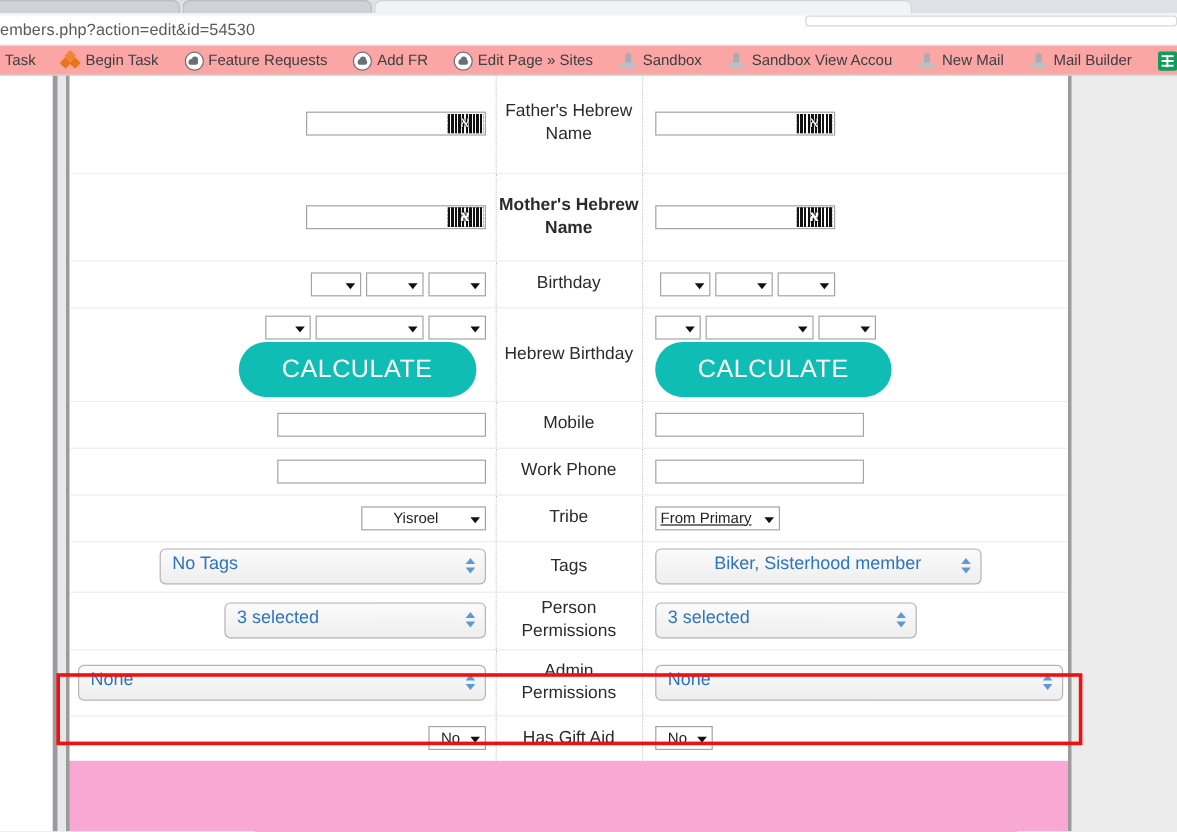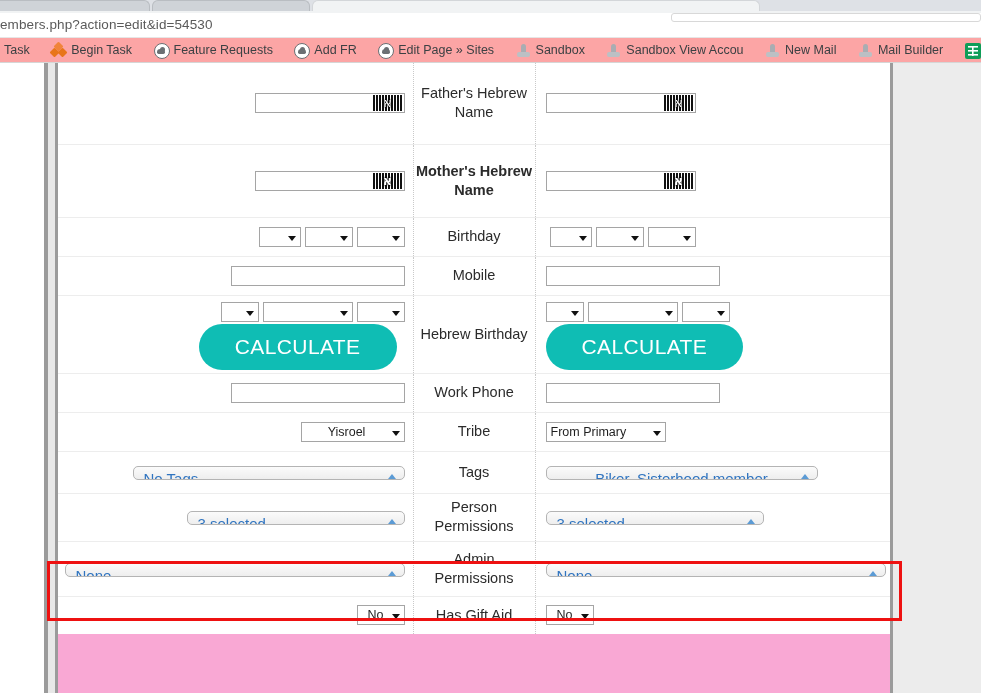--- a/index.html
+++ b/index.html
@@ -202,27 +202,27 @@
     border-left: 4px solid transparent; border-right: 4px solid transparent;
     border-top: 5px solid #111111;
   }
   .sel.blank-s  { width: 42px; }
   .sel.blank-m  { width: 48px; }
   .sel.blank-l  { width: 48px; }
   .sel.hb-a { width: 38px; }
   .sel.hb-b { width: 90px; }
   .sel.hb-c { width: 48px; }
   .sel.tribe { width: 104px; text-align: center; padding-left: 4px; }
-  .sel.fromprim { width: 120px; }
+  .sel.fromprim { width: 104px; text-decoration: underline; }
   .sel.yesno { width: 48px; text-align: center; padding: 0 16px 0 6px; }
 
   
   .msel {
     display: inline-block; position: relative;
-    height: 14px; border: 1px solid #b4b4b4; border-radius: 5px;
+    height: 30px; border: 1px solid #b4b4b4; border-radius: 5px;
     background: linear-gradient(#fbfbfb,#eeeeee);
     vertical-align: middle; font-size: 15px; color: #2f74c0;
     line-height: 24px; padding: 0 22px 0 10px; text-align: left;
     white-space: nowrap; overflow: hidden;
   }
   .msel.ctr { text-align: center; padding: 0 22px 0 22px; }
   .msel::before {
     content: ""; position: absolute; right: 8px; top: 7px;
     border-left: 4px solid transparent; border-right: 4px solid transparent;
     border-bottom: 5px solid #5b9bd5;
@@ -367,32 +367,20 @@
           <span class="sel blank-s"></span><span class="sel blank-m"></span><span class="sel blank-l"></span>
         </td>
         <td class="col-mid">
           <span class="mid-label">Birthday</span>
         </td>
         <td class="col-right row-stack">
           <span class="sel blank-s"></span><span class="sel blank-m"></span><span class="sel blank-l"></span>
         </td>
       </tr>
 
-      <tr style="height:39px;">
-        <td class="col-left">
-          <span class="plain-input"></span>
-        </td>
-        <td class="col-mid">
-          <span class="mid-label">Mobile</span>
-        </td>
-        <td class="col-right">
-          <span class="plain-input"></span>
-        </td>
-      </tr>
-
       <tr style="height:78px;">
         <td class="col-left">
           <div class="row-stack" style="padding-top:3px;">
             <span class="sel hb-a"></span><span class="sel hb-b"></span><span class="sel hb-c"></span>
           </div>
           <div class="calc-wrap-l">
             <button class="calc-btn">CALCULATE</button>
           </div>
         </td>
         <td class="col-mid">
@@ -406,20 +394,32 @@
             <button class="calc-btn">CALCULATE</button>
           </div>
         </td>
       </tr>
 
       <tr style="height:39px;">
         <td class="col-left">
           <span class="plain-input"></span>
         </td>
         <td class="col-mid">
+          <span class="mid-label">Mobile</span>
+        </td>
+        <td class="col-right">
+          <span class="plain-input"></span>
+        </td>
+      </tr>
+
+      <tr style="height:39px;">
+        <td class="col-left">
+          <span class="plain-input"></span>
+        </td>
+        <td class="col-mid">
           <span class="mid-label">Work Phone</span>
         </td>
         <td class="col-right">
           <span class="plain-input"></span>
         </td>
       </tr>
 
       <tr style="height:39px;">
         <td class="col-left">
           <span class="sel tribe">Yisroel</span>

